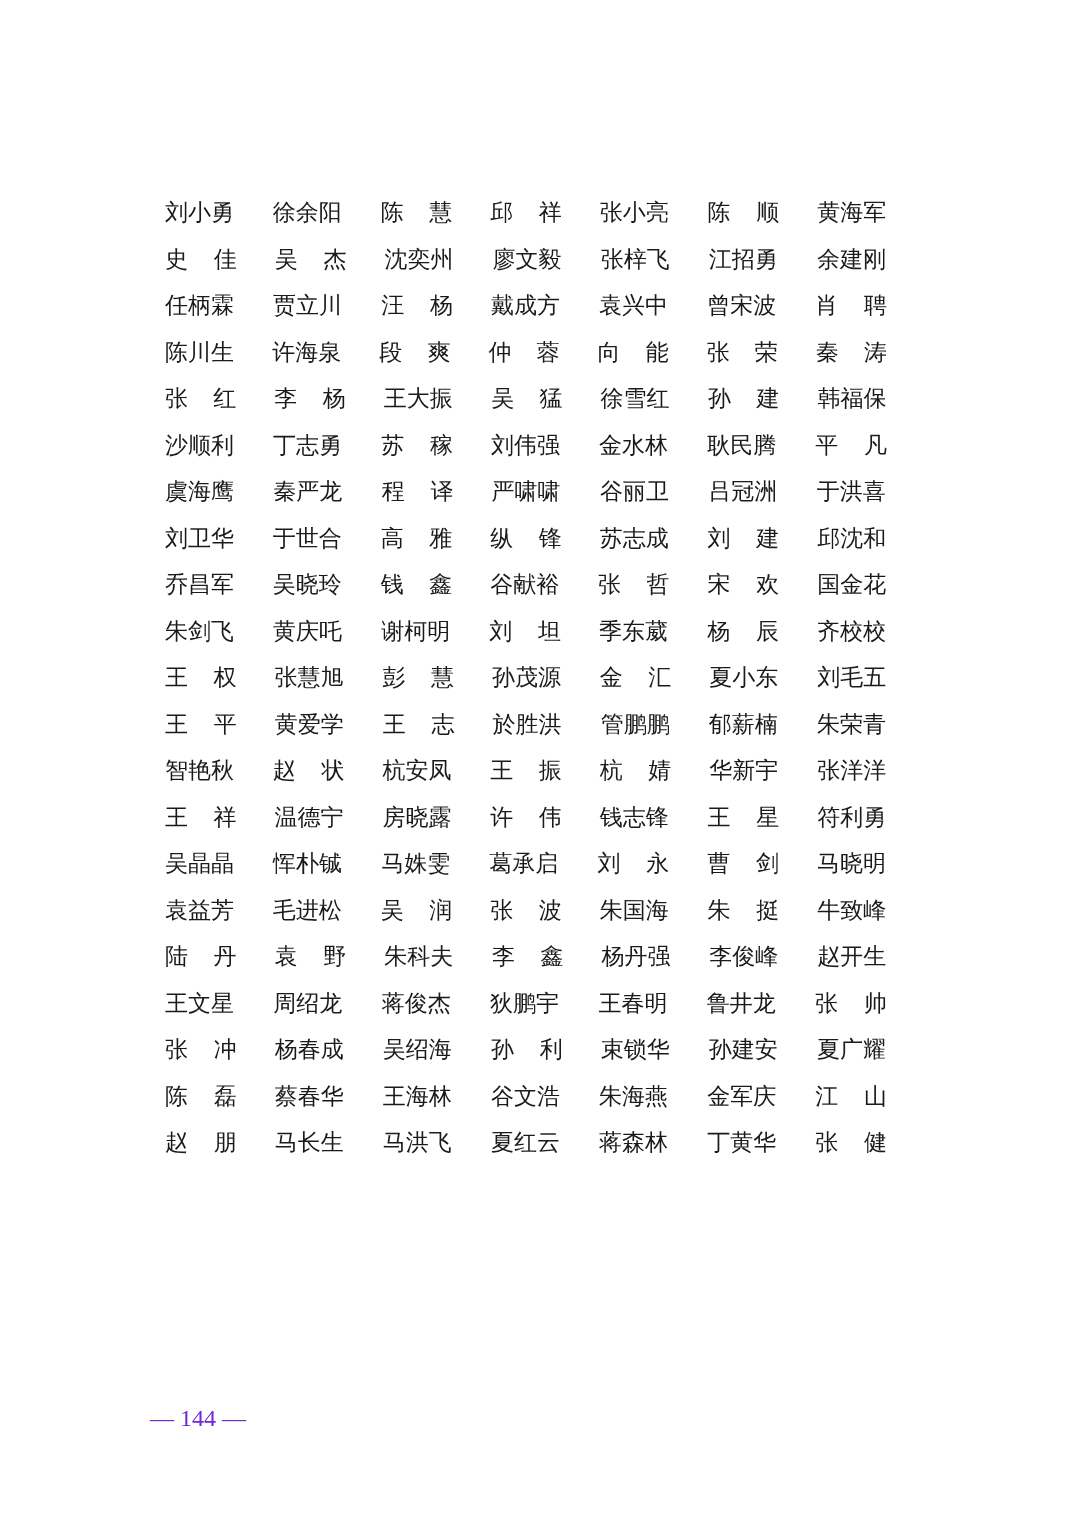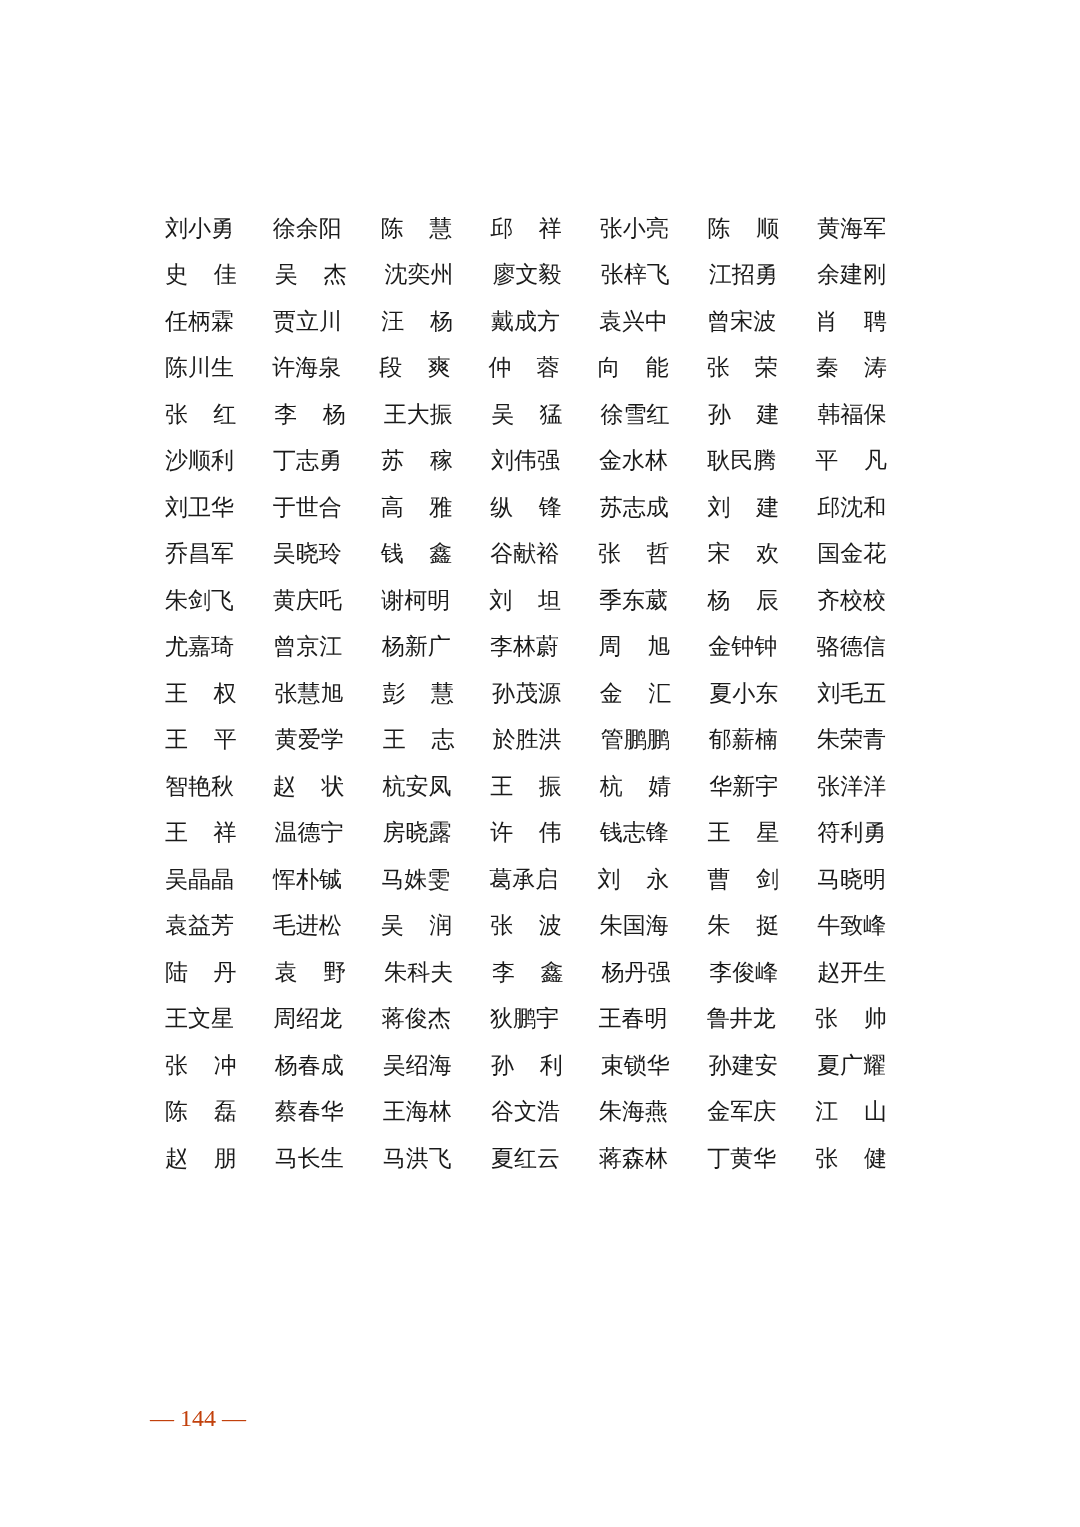--- a/index.html
+++ b/index.html
@@ -6,32 +6,32 @@
     body {
       width: 1080px; height: 1527px; position: relative; overflow: hidden;
       font-family: "DejaVu Serif", "Liberation Serif", serif;
       color: #1a1a1a;
     }
     .name-grid {
       position: absolute; left: 165px; top: 197px;
       width: 760px;
     }
     .name-row {
-      display: flex; height: 46.5px; align-items: flex-end;
+      display: flex; height: 46.5px; align-items: flex-start;
     }
     .name-cell {
       width: 113px; font-size: 23px; letter-spacing: 0;
       white-space: nowrap; display: flex;
     }
     .name-cell.two { justify-content: space-between; width: 75px; margin-right: 38px; }
     .name-cell.three { width: 113px; }
     .page-number {
       position: absolute; left: 150px; top: 1405px;
       font-size: 24px; font-family: "Liberation Serif", "DejaVu Serif", serif;
-      color: #c2410c;
+      color: #6d28d9;
     }
   </style>
 </head>
 <body>
 
 <div class="name-grid" id="grid">
     <div class="name-row">
       <div class="name-cell three">刘小勇</div>
       <div class="name-cell three">徐余阳</div>
       <div class="name-cell two">
@@ -133,20 +133,32 @@
       </div>
       <div class="name-cell three">刘伟强</div>
       <div class="name-cell three">金水林</div>
       <div class="name-cell three">耿民腾</div>
       <div class="name-cell two">
         <span>平</span>
         <span>凡</span>
       </div>
     </div>
     <div class="name-row">
+      <div class="name-cell three">虞海鹰</div>
+      <div class="name-cell three">秦严龙</div>
+      <div class="name-cell two">
+        <span>程</span>
+        <span>译</span>
+      </div>
+      <div class="name-cell three">严啸啸</div>
+      <div class="name-cell three">谷丽卫</div>
+      <div class="name-cell three">吕冠洲</div>
+      <div class="name-cell three">于洪喜</div>
+    </div>
+    <div class="name-row">
       <div class="name-cell three">刘卫华</div>
       <div class="name-cell three">于世合</div>
       <div class="name-cell two">
         <span>高</span>
         <span>雅</span>
       </div>
       <div class="name-cell two">
         <span>纵</span>
         <span>锋</span>
       </div>
@@ -182,32 +194,20 @@
       <div class="name-cell two">
         <span>刘</span>
         <span>坦</span>
       </div>
       <div class="name-cell three">季东葳</div>
       <div class="name-cell two">
         <span>杨</span>
         <span>辰</span>
       </div>
       <div class="name-cell three">齐校校</div>
-    </div>
-    <div class="name-row">
-      <div class="name-cell three">尤嘉琦</div>
-      <div class="name-cell three">曾京江</div>
-      <div class="name-cell three">杨新广</div>
-      <div class="name-cell three">李林蔚</div>
-      <div class="name-cell two">
-        <span>周</span>
-        <span>旭</span>
-      </div>
-      <div class="name-cell three">金钟钟</div>
-      <div class="name-cell three">骆德信</div>
     </div>
     <div class="name-row">
       <div class="name-cell two">
         <span>王</span>
         <span>权</span>
       </div>
       <div class="name-cell three">张慧旭</div>
       <div class="name-cell two">
         <span>彭</span>
         <span>慧</span>

